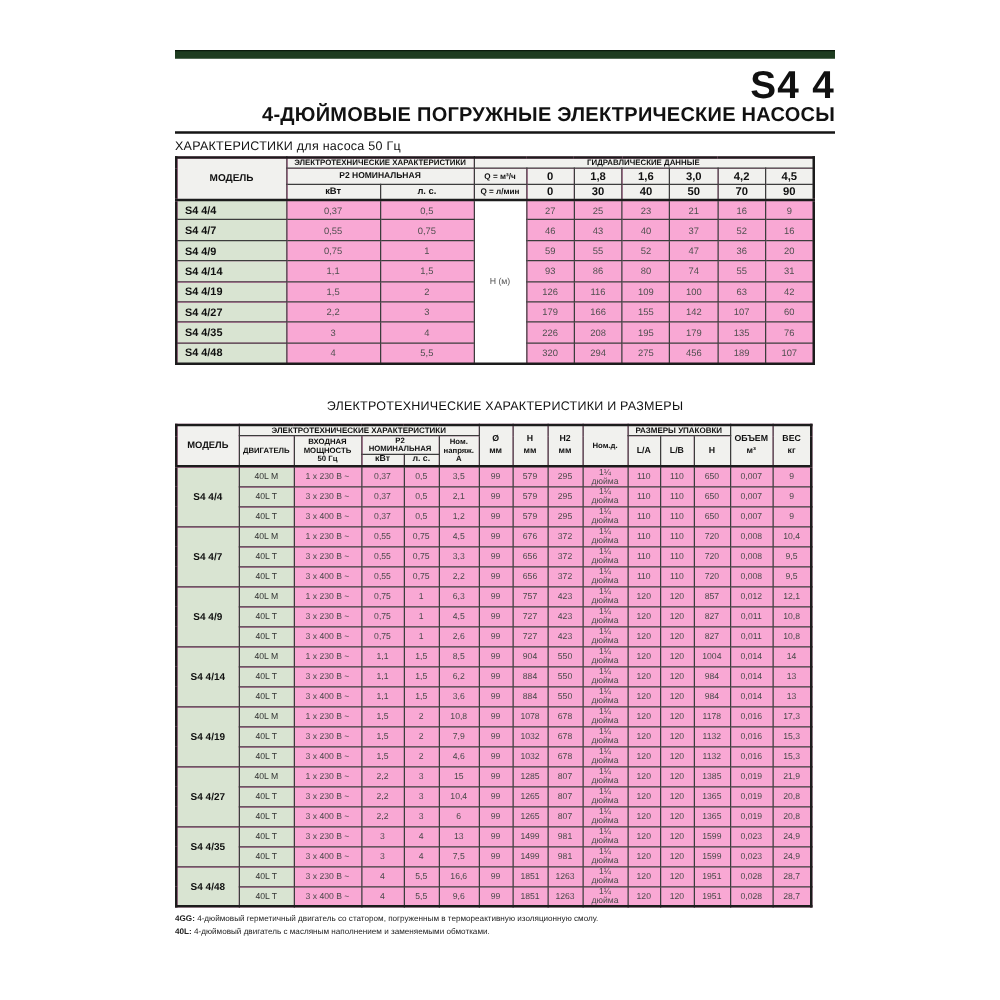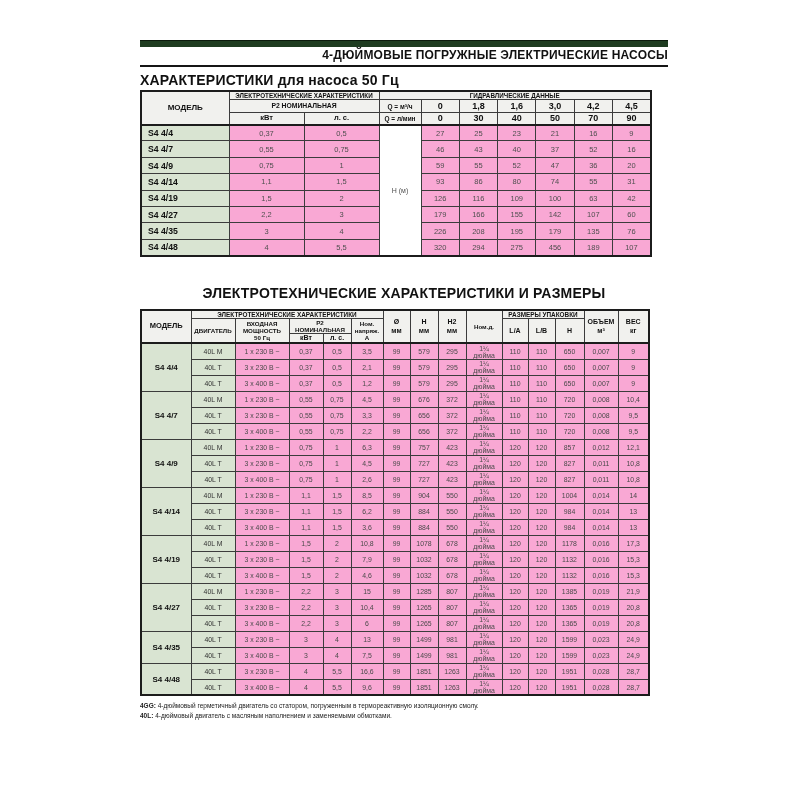--- a/index.html
+++ b/index.html
@@ -11,22 +11,22 @@
   }
   *{box-sizing:border-box;}
   html,body{margin:0;padding:0;}
   body{
     width:800px;height:800px;background:#ffffff;position:relative;
     font-family:"Liberation Sans", sans-serif;color:#111;
   }
   .content{position:absolute;left:140px;top:40px;width:528px;}
   .topbar{height:7px;background:var(--accent);border-top:1px solid #0b1a0c;}
   .brand{ text-align:right;font-size:31px;font-weight:bold;line-height:1.0;margin-top:5px;letter-spacing:1px;}
-  .subtitle{text-align:right;font-size:12px;font-weight:bold;margin-top:1px;padding-bottom:3px;border-bottom:2px solid #151515;letter-spacing:0.2px;}
-  .section-title{font-size:14px;font-weight:bold;margin:5px 0 2px 0;letter-spacing:0.2px;}
+  .subtitle{text-align:right;font-size:16px;font-weight:bold;margin-top:1px;padding-bottom:3px;border-bottom:2px solid #151515;letter-spacing:0.2px;}
+  .section-title{font-size:10px;font-weight:normal;margin:5px 0 2px 0;letter-spacing:0.2px;}
   .section-title.second{margin-top:28px;margin-bottom:8px;text-align:center;}
 
   table{border-collapse:collapse;table-layout:fixed;background:#f9a8d4;}
   th,td{border:1px solid var(--border-thin);text-align:center;padding:0 1px;overflow:hidden;}
   table{border:2px solid var(--border-dark);}
   thead{border-bottom:2px solid var(--border-dark);}
   th{background:var(--head-bg);white-space:pre-line;line-height:1.15;font-weight:bold;}
 
   
   .t1{width:510px;}
@@ -54,20 +54,21 @@
   .footnote{font-size:6.5px;color:#222;line-height:1.5;}
   .footnote b{font-weight:bold;}
 </style>
 </head>
 <body>
 
 <div class="content">
 
   <div class="topbar"></div>
 
+  <div class="brand">S4 4</div>
   <div class="subtitle">4-ДЮЙМОВЫЕ ПОГРУЖНЫЕ ЭЛЕКТРИЧЕСКИЕ НАСОСЫ</div>
 
   <div class="section-title">ХАРАКТЕРИСТИКИ для насоса 50 Гц</div>
 
   <table class="t1">
     <colgroup>
       <col style="width:88px">
         <col style="width:75px">
         <col style="width:75px">
         <col style="width:42px">

